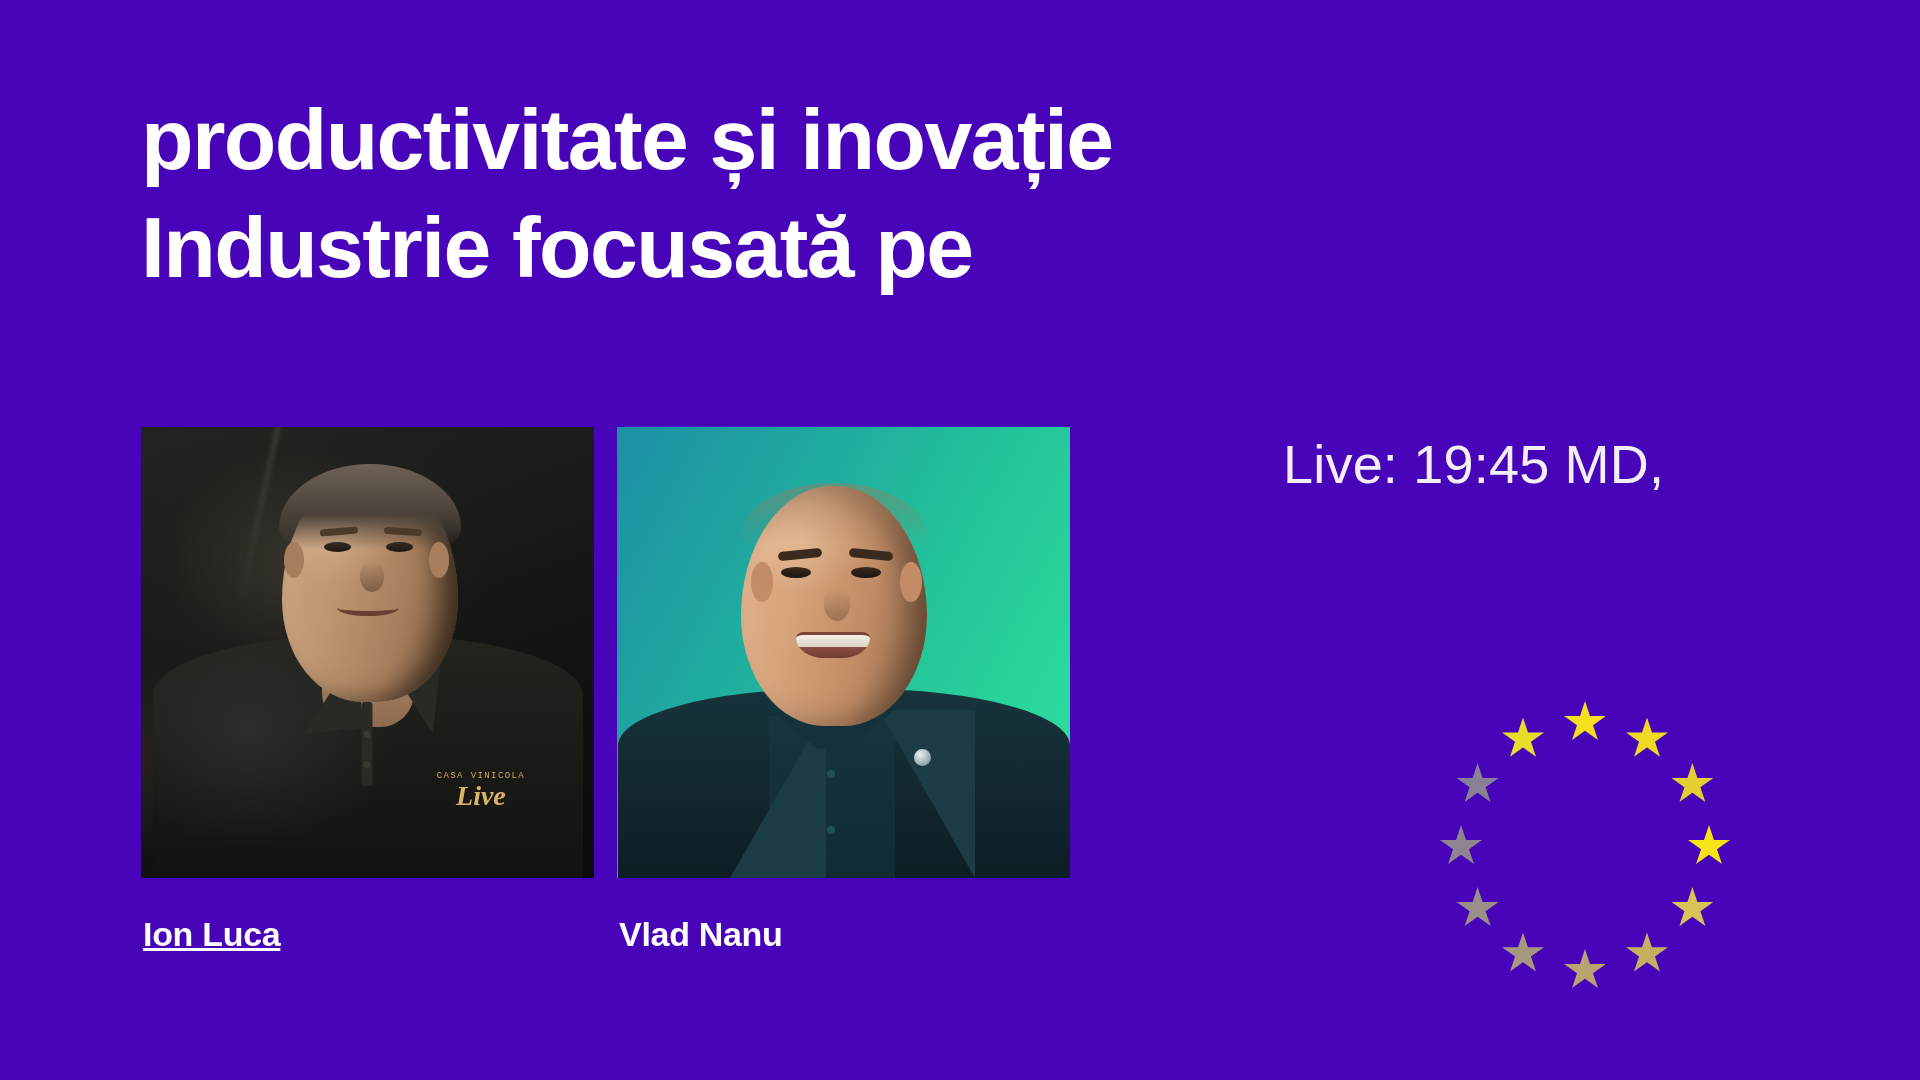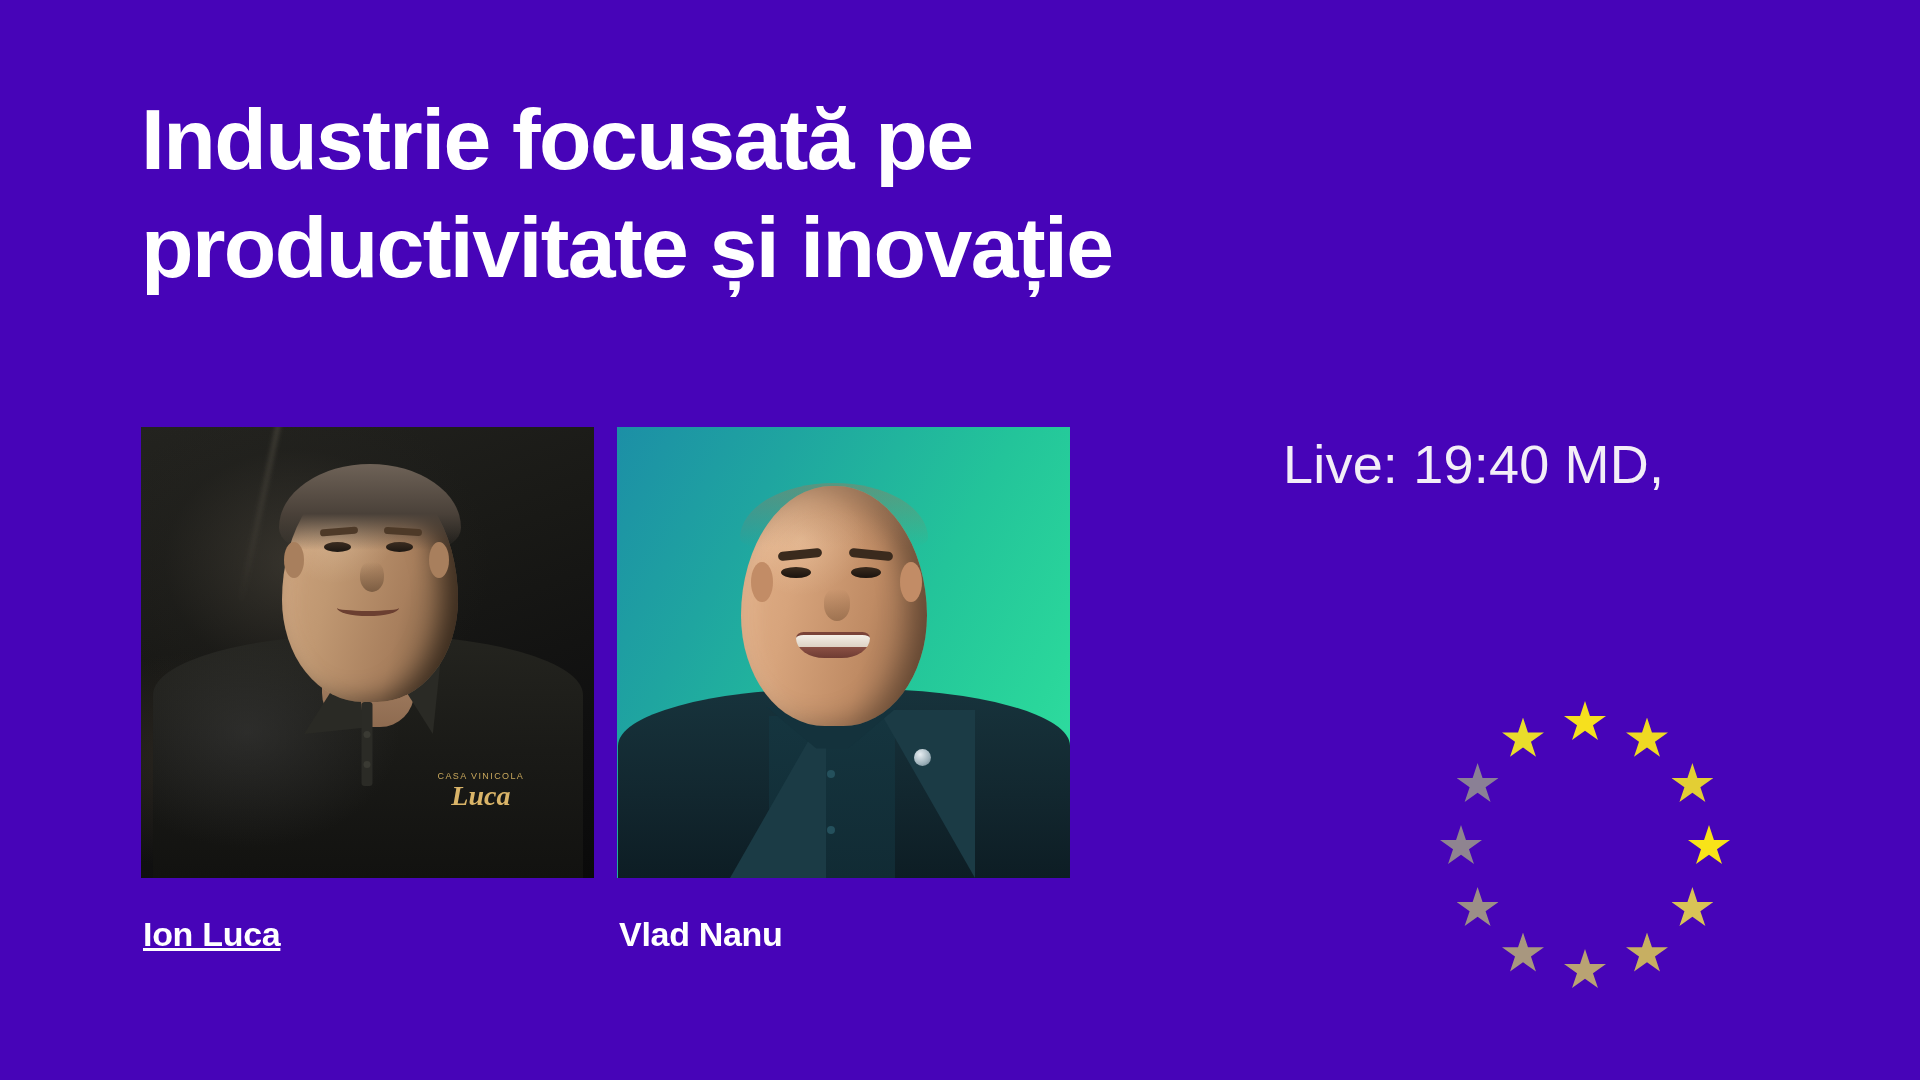--- a/index.html
+++ b/index.html
@@ -160,21 +160,21 @@
   .p1-logo{
     position:absolute; left:64%; top:76.5%;
     width:100px; text-align:center;
     line-height:1;
   }
   .p1-logo .lg1{
     display:block;
     font-size:9px;
     letter-spacing:1.4px;
     color:#c8a75c;
-    font-family:Liberation Sans, sans-serif;
+    font-family:Liberation Mono, monospace;
   }
   .p1-logo .lg2{
     display:block;
     font-size:28px;
     color:#d9b468;
     font-family:"Liberation Serif", serif;
     font-style:italic;
     font-weight:700;
     margin-top:1px;
   }
@@ -359,22 +359,22 @@
     font-weight:700;
     letter-spacing:.5px;
     white-space:nowrap;
     text-shadow:0 2px 6px rgba(30,0,80,.55);
   }
 </style>
 </head>
 <body style="background: rgb(71, 4, 184);">
 
 <div id="headline">
+  <span class="headline-line">productivitate și inovație</span>
   <span class="headline-line">Industrie focusată pe</span>
-  <span class="headline-line">productivitate și inovație</span>
 </div>
 
 <div class="photo-card" id="photo-luca">
   <div class="bg-dark"></div>
   <div class="streak"></div>
   <div class="p1-shirt"></div>
   <div class="p1-neck"></div>
   <div class="p1-collar-l"></div>
   <div class="p1-collar-r"></div>
   <div class="p1-placket"></div>
@@ -385,21 +385,21 @@
   <div class="p1-ear l"></div>
   <div class="p1-ear r"></div>
   <div class="p1-brow l"></div>
   <div class="p1-brow r"></div>
   <div class="p1-eye l"></div>
   <div class="p1-eye r"></div>
   <div class="p1-nose"></div>
   <div class="p1-mouth"></div>
   <div class="p1-logo">
     <span class="lg1">CASA VINICOLA</span>
-    <span class="lg2">Luca</span>
+    <span class="lg2">Live</span>
   </div>
 </div>
 
 <div class="photo-card" id="photo-nanu">
   <div class="bg-teal"></div>
   <div class="p2-jacket"></div>
   <div class="p2-neck"></div>
   <div class="p2-shirt"></div>
   <div class="p2-lapel-l"></div>
   <div class="p2-lapel-r"></div>
@@ -416,21 +416,21 @@
   <div class="p2-eye l"></div>
   <div class="p2-eye r"></div>
   <div class="p2-nose"></div>
   <div class="p2-smile"></div>
 </div>
 
 <div class="speaker-name" id="name-luca">Ion Luca</div>
 <div class="speaker-name" id="name-nanu">Vlad Nanu</div>
 
 <div id="live-info">
-  <span class="live-line">Live: 19:40 MD,</span>
+  <span class="live-line">Live: 19:45 MD,</span>
 </div>
 
 <div id="europa-logo">
   <div id="star-ring">
       <div class="eu-star" style="background: rgb(246, 224, 30); transform: translate(0px, -124px);"></div>
       <div class="eu-star" style="background: rgb(239, 217, 35); transform: translate(62px, -107.4px);"></div>
       <div class="eu-star" style="background: rgb(227, 206, 52); transform: translate(107.4px, -62px);"></div>
       <div class="eu-star" style="background: rgb(248, 227, 24); transform: translate(124px, 0px);"></div>
       <div class="eu-star" style="background: rgb(217, 195, 86); transform: translate(107.4px, 62px);"></div>
       <div class="eu-star" style="background: rgb(199, 175, 98); transform: translate(62px, 107.4px);"></div>

